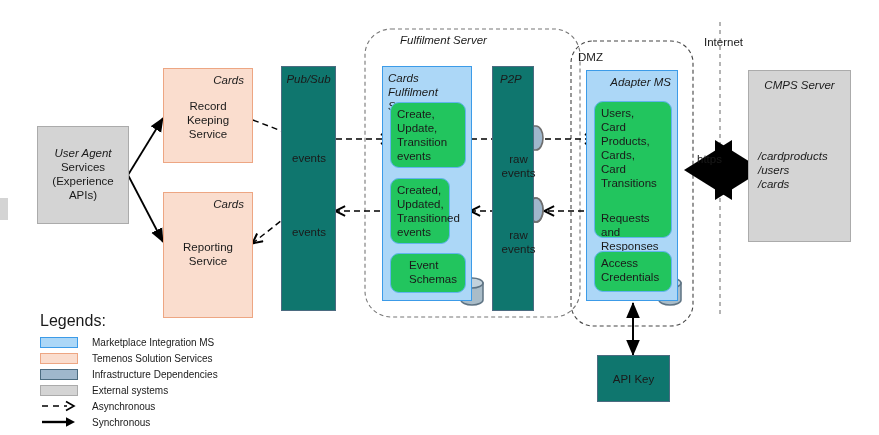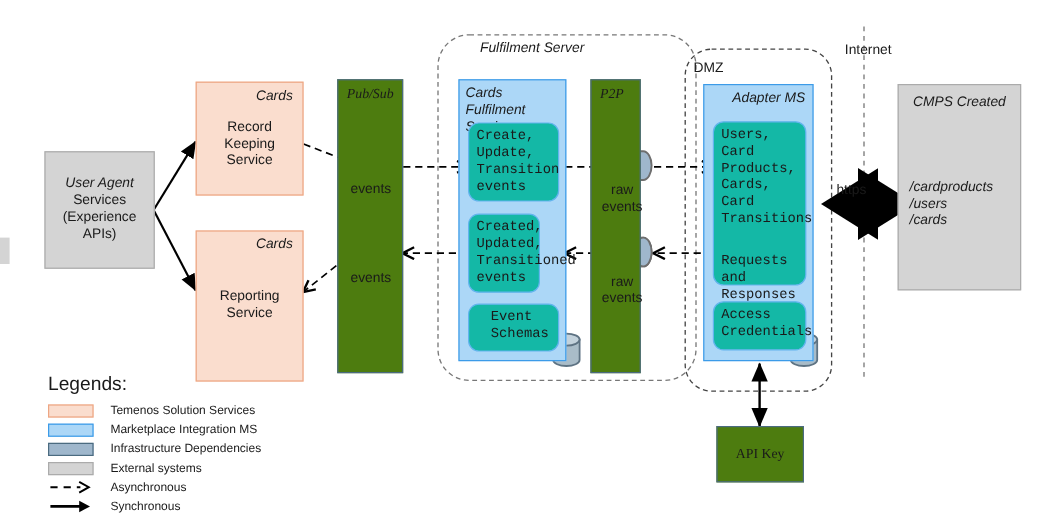--- a/index.html
+++ b/index.html
@@ -5,23 +5,23 @@
   html,body{margin:0;padding:0;background:#ffffff;}
   body{width:879px;height:435px;position:relative;overflow:hidden;
        font-family:"Liberation Sans","DejaVu Sans",sans-serif;color:#1a1a1a;}
   .canvas{position:absolute;left:0;top:0;width:879px;height:435px;}
   .box{position:absolute;box-sizing:border-box;}
   .lbl{position:absolute;box-sizing:border-box;}
 
   
   .fill-temenos{background:#FADDCE;border:1.5px solid #EDA683;}
   .fill-mkt{background:#ACD7F7;border:1.5px solid #3C9BE8;}
-  .fill-infra{background:#4d7c0f;border:1.5px solid #4B6B80;font-family:Liberation Serif, serif;}
+  .fill-infra{background:#0f766e;border:1.5px solid #4B6B80;}
   .fill-ext{background:#D4D4D4;border:1.5px solid #ABABAB;}
-  .inner-mkt{background:#14b8a6;border:1.5px solid #62B4EE;border-radius:9px;font-family:Liberation Mono, monospace;}
+  .inner-mkt{background:#22c55e;border:1.5px solid #62B4EE;border-radius:9px;}
 
   .t{font-size:11.5px;line-height:14px;}
   .t-title{font-size:11.5px;font-style:italic;line-height:14px;}
   .ctr{text-align:center;}
   .rgt{text-align:right;}
 
   .svgl{position:absolute;left:0;top:0;width:879px;height:435px;overflow:visible;}
 
   
   .legend{position:absolute;left:40px;top:312px;}
@@ -196,37 +196,37 @@
     <div class="t">Credentials</div>
   </div>
 
   <div class="box fill-infra" style="left:597px;top:355px;width:73px;height:47px;">
     <div class="t ctr" style="margin-top:16px;">API Key</div>
   </div>
 
   <div class="lbl t" style="left:697px;top:152px;width:50px;">https</div>
 
   <div class="box fill-ext" style="left:748px;top:70px;width:103px;height:172px;">
-    <div class="t-title ctr" style="margin-top:7px;">CMPS Created</div>
+    <div class="t-title ctr" style="margin-top:7px;">CMPS Server</div>
     <div class="t-title" style="margin:57px 0 0 9px;">/cardproducts</div>
     <div class="t-title" style="margin-left:9px;">/users</div>
     <div class="t-title" style="margin-left:9px;">/cards</div>
   </div>
 
   <div class="legend">
     <div class="legend-title">Legends:</div>
 
     <div class="leg-row">
+      <div class="sw" style="background:#ACD7F7;border:1.5px solid #3C9BE8;"></div>
+      <div class="leg-txt">Marketplace Integration MS</div>
+    </div>
+
+    <div class="leg-row">
       <div class="sw" style="background:#FADDCE;border:1.5px solid #EDA683;"></div>
       <div class="leg-txt">Temenos  Solution Services</div>
-    </div>
-
-    <div class="leg-row">
-      <div class="sw" style="background:#ACD7F7;border:1.5px solid #3C9BE8;"></div>
-      <div class="leg-txt">Marketplace Integration MS</div>
     </div>
 
     <div class="leg-row">
       <div class="sw" style="background:#9FB7CC;border:1.5px solid #4B6B80;"></div>
       <div class="leg-txt">Infrastructure  Dependencies</div>
     </div>
 
     <div class="leg-row">
       <div class="sw" style="background:#D4D4D4;border:1.5px solid #ABABAB;"></div>
       <div class="leg-txt">External systems</div>

